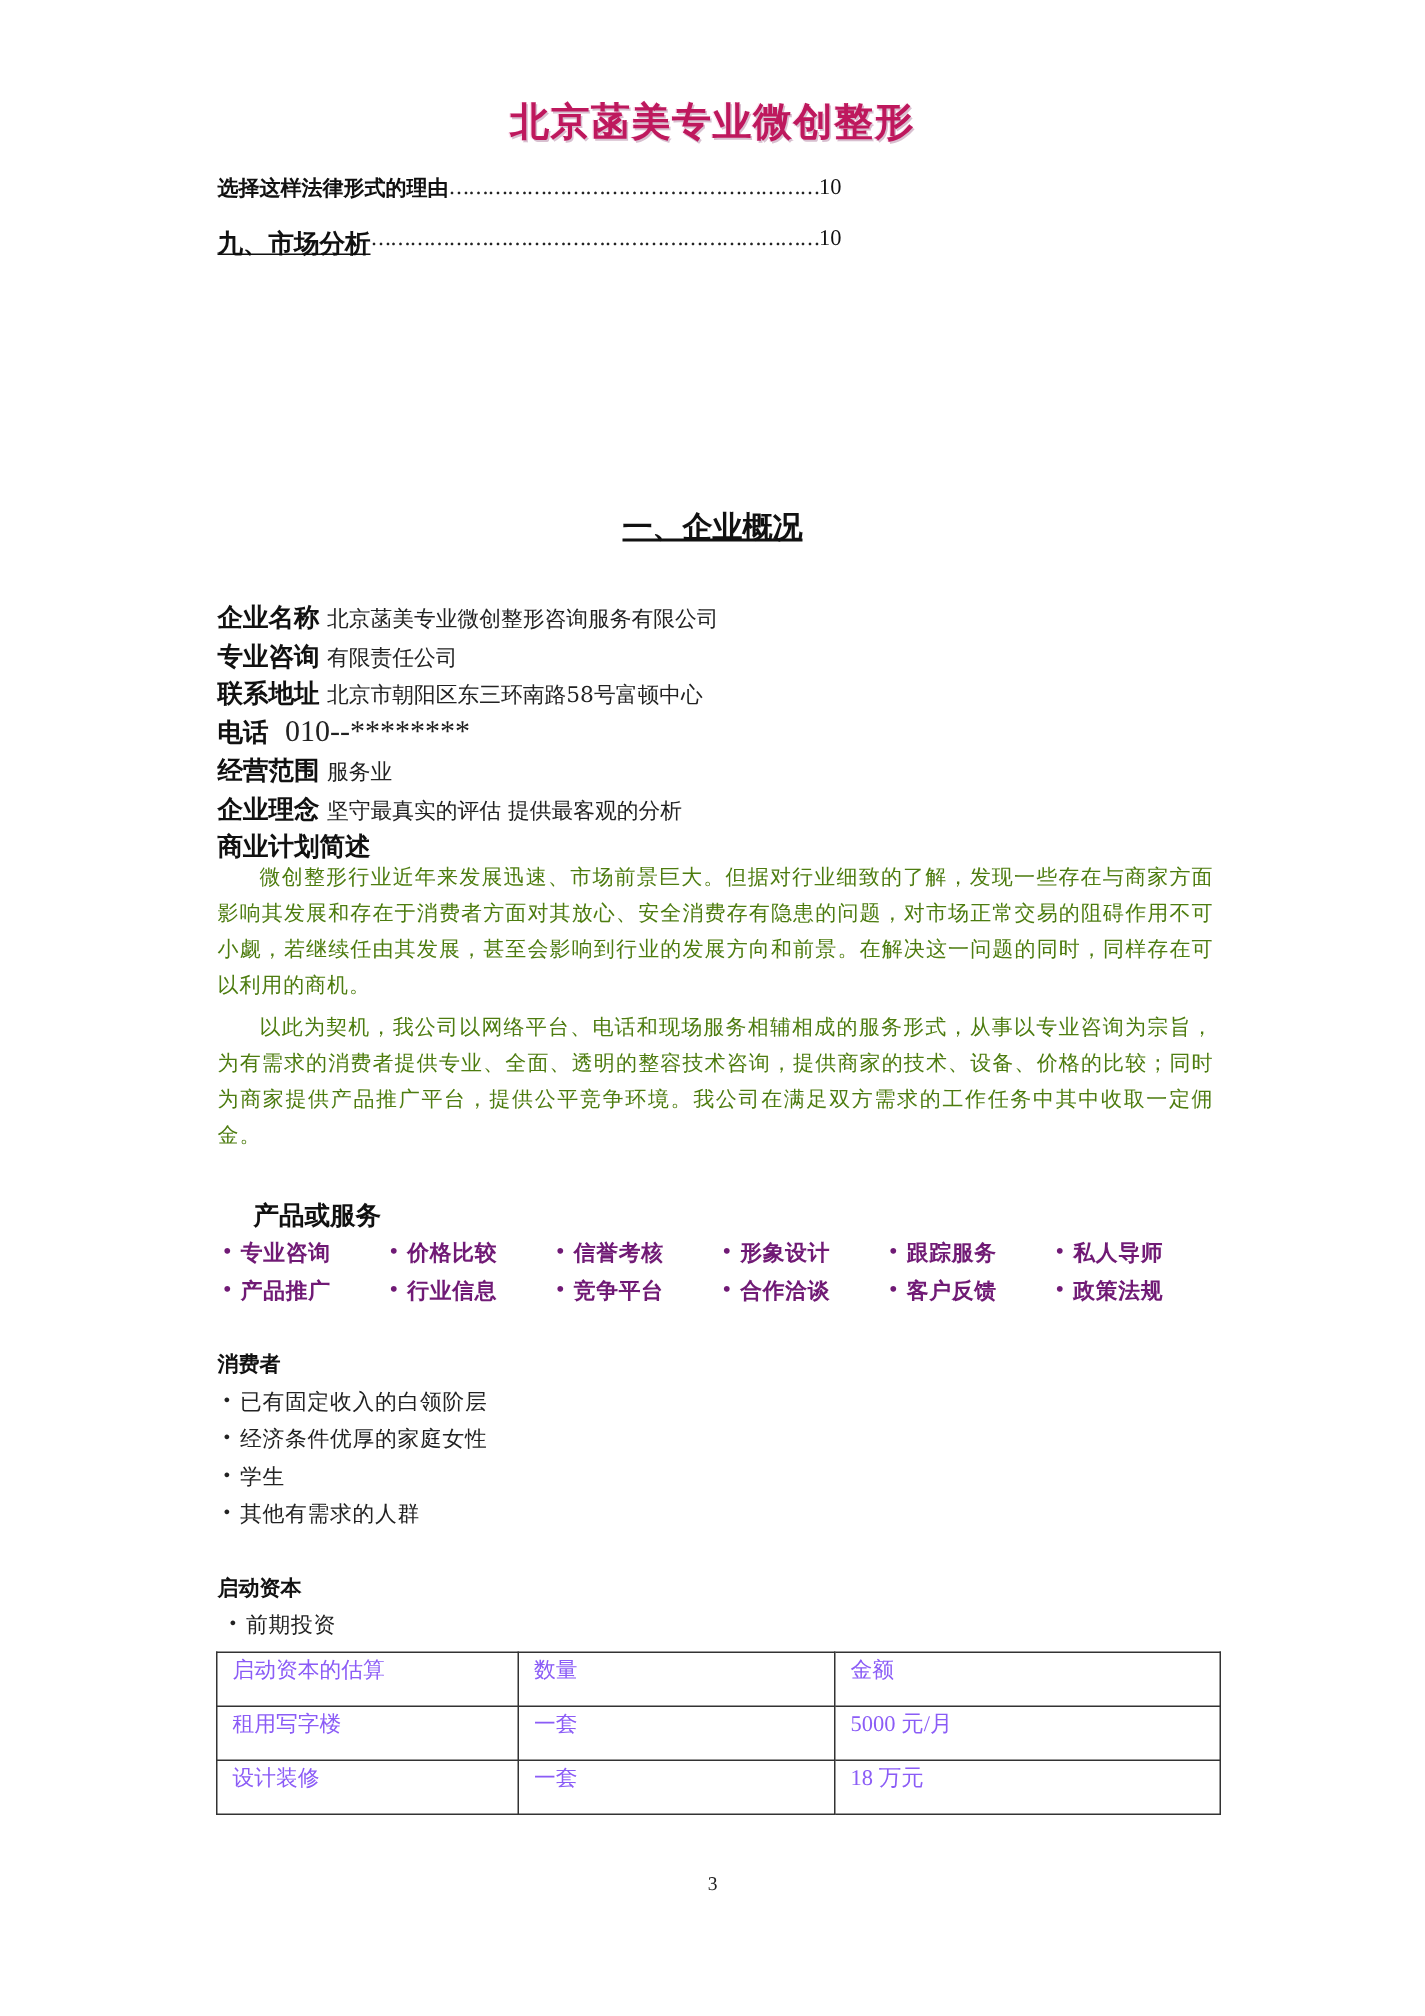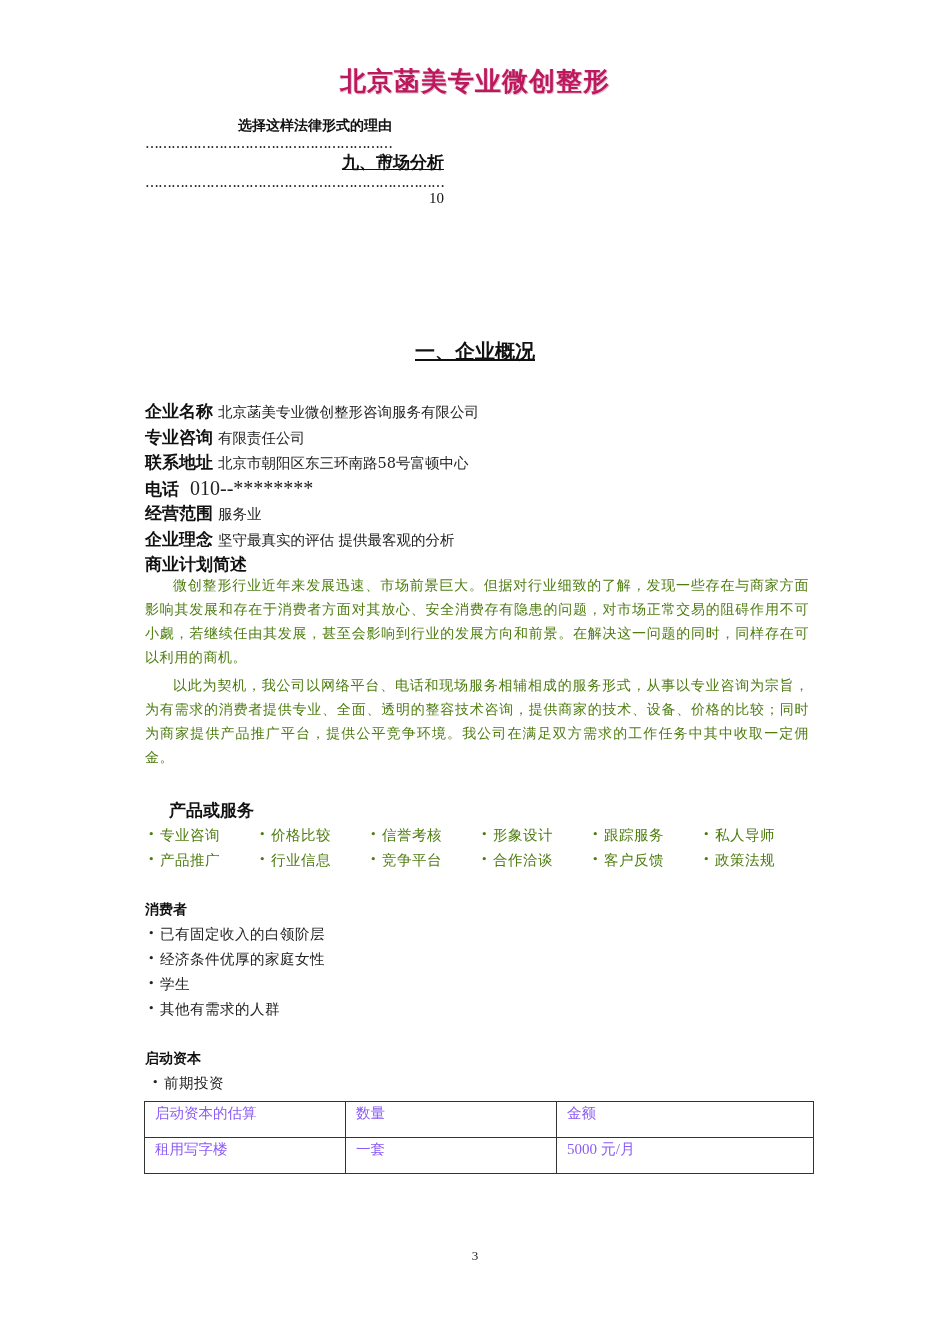--- a/index.html
+++ b/index.html
@@ -9,21 +9,21 @@
     color: #111;
   }
   .header {
     position: absolute; left: 0; top: 64px; width: 950px; text-align: center;
     font-family: "DejaVu Sans", sans-serif; font-weight: bold; font-size: 26px;
     letter-spacing: 1px;
     color: #be185d;
     text-shadow: 1px 1px 0 #d8c0d0, -1px 0 0 #fde6f2;
   }
   .toc { position: absolute; left: 145px; }
-  .toc-row { display: flex; align-items: flex-end; white-space: nowrap; flex-direction: column; }
+  .toc-row { display: flex; align-items: flex-start; white-space: nowrap; }
   .toc-row .lbl { font-family: "DejaVu Sans", sans-serif; font-weight: bold; }
   .toc-row .dots { letter-spacing: -1px; color: #222; }
   .toc-row .pg { font-family: "Liberation Serif", serif; }
   .toc1 { top: 117px; font-size: 14px; }
   .toc1 .dots { font-size: 14px; }
   .toc1 .pg { font-size: 15px; }
   .toc2 { top: 151px; font-size: 17px; }
   .toc2 .lbl { text-decoration: underline; }
   .toc2 .dots { font-size: 14px; }
   .toc2 .pg { font-size: 15px; }
@@ -46,21 +46,21 @@
   }
   .p1 { top: 573px; }
   .p2 { top: 673px; }
 
   .h3 { position: absolute; left: 145px; font-family: "DejaVu Sans", sans-serif; font-weight: bold; }
   .h3.big { font-size: 17px; margin-left: 24px; }
   .h3.small { font-size: 14px; }
 
   .grid { position: absolute; left: 148px; top: 823px; }
   .grid-row { display: flex; height: 25px; align-items: center; }
-  .grid-item { width: 111px; font-size: 14.5px; color: #4d7c0f; white-space: nowrap; letter-spacing: 0.5px; }
+  .grid-item { width: 111px; font-size: 14.5px; color: #701a75; white-space: nowrap; letter-spacing: 0.5px; font-weight: bold; }
   .bullet { font-size: 11px; margin-right: 5px; vertical-align: 2px; }
 
   .list { position: absolute; left: 148px; }
   .list-item { height: 25px; font-size: 14.5px; color: #222; white-space: nowrap; letter-spacing: 0.5px; }
 
   table.capital {
     position: absolute; left: 144px; top: 1101px; width: 670px;
     border-collapse: collapse; font-size: 14.5px; color: #8b5cf6;
   }
   table.capital td {
@@ -159,16 +159,21 @@
       <tr>
     <td style="width:180px">启动资本的估算</td>
     <td style="width:190px">数量</td>
     <td>金额</td>
   </tr>
   <tr>
     <td>租用写字楼</td>
     <td>一套</td>
     <td class="num">5000 元/月</td>
   </tr>
+  <tr>
+    <td>设计装修</td>
+    <td>一套</td>
+    <td class="num">18 万元</td>
+  </tr>
 </tbody>
   </table>
 
 <div class="page-num">3</div>
 
 </body></html>

